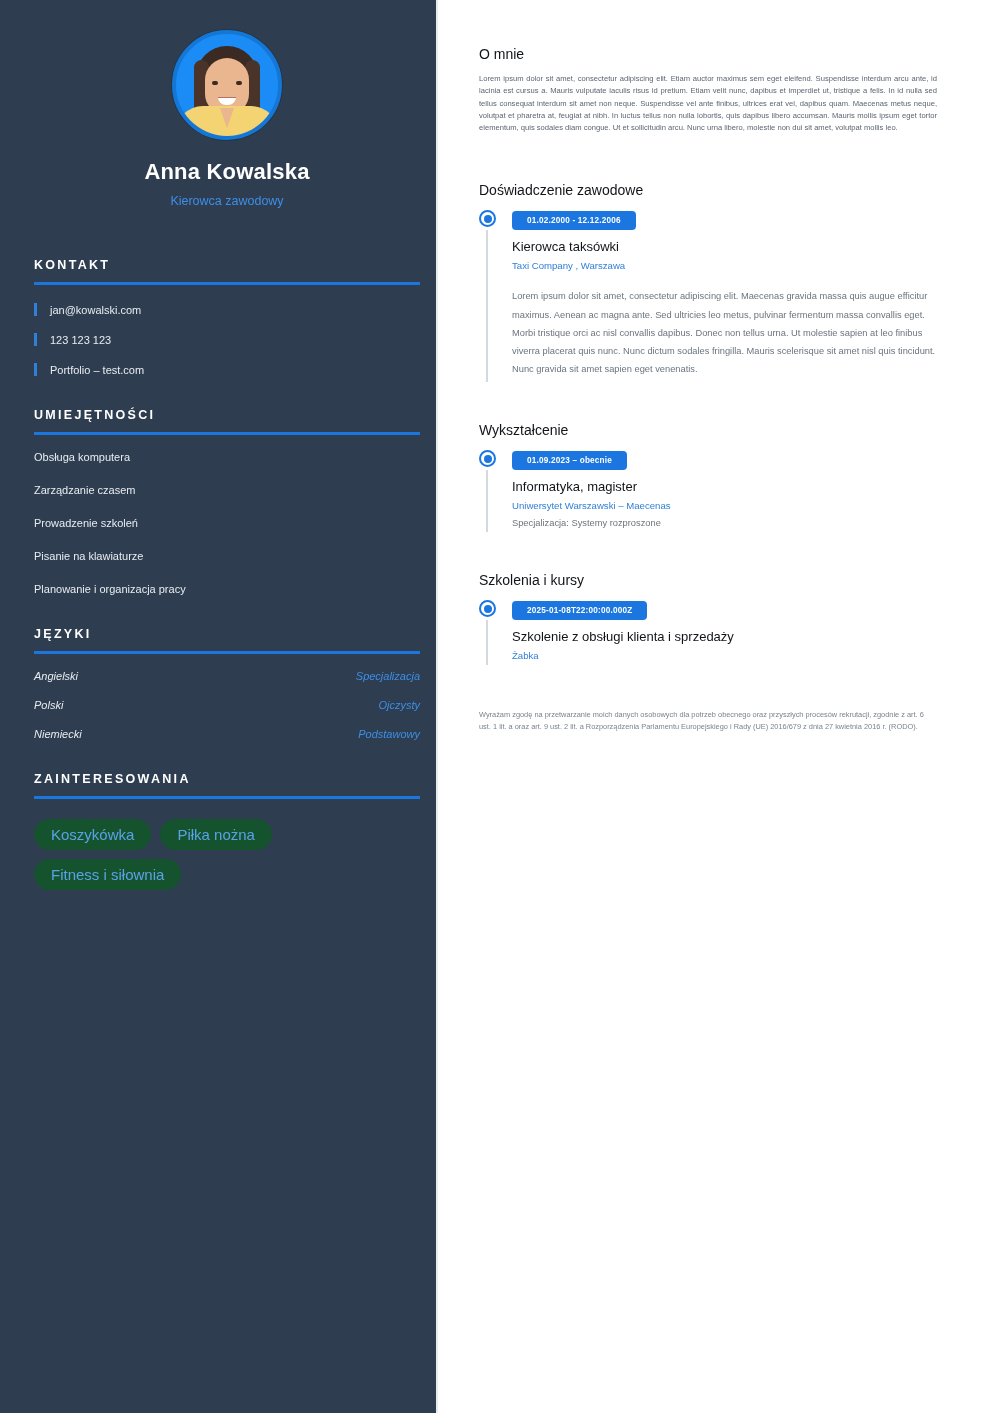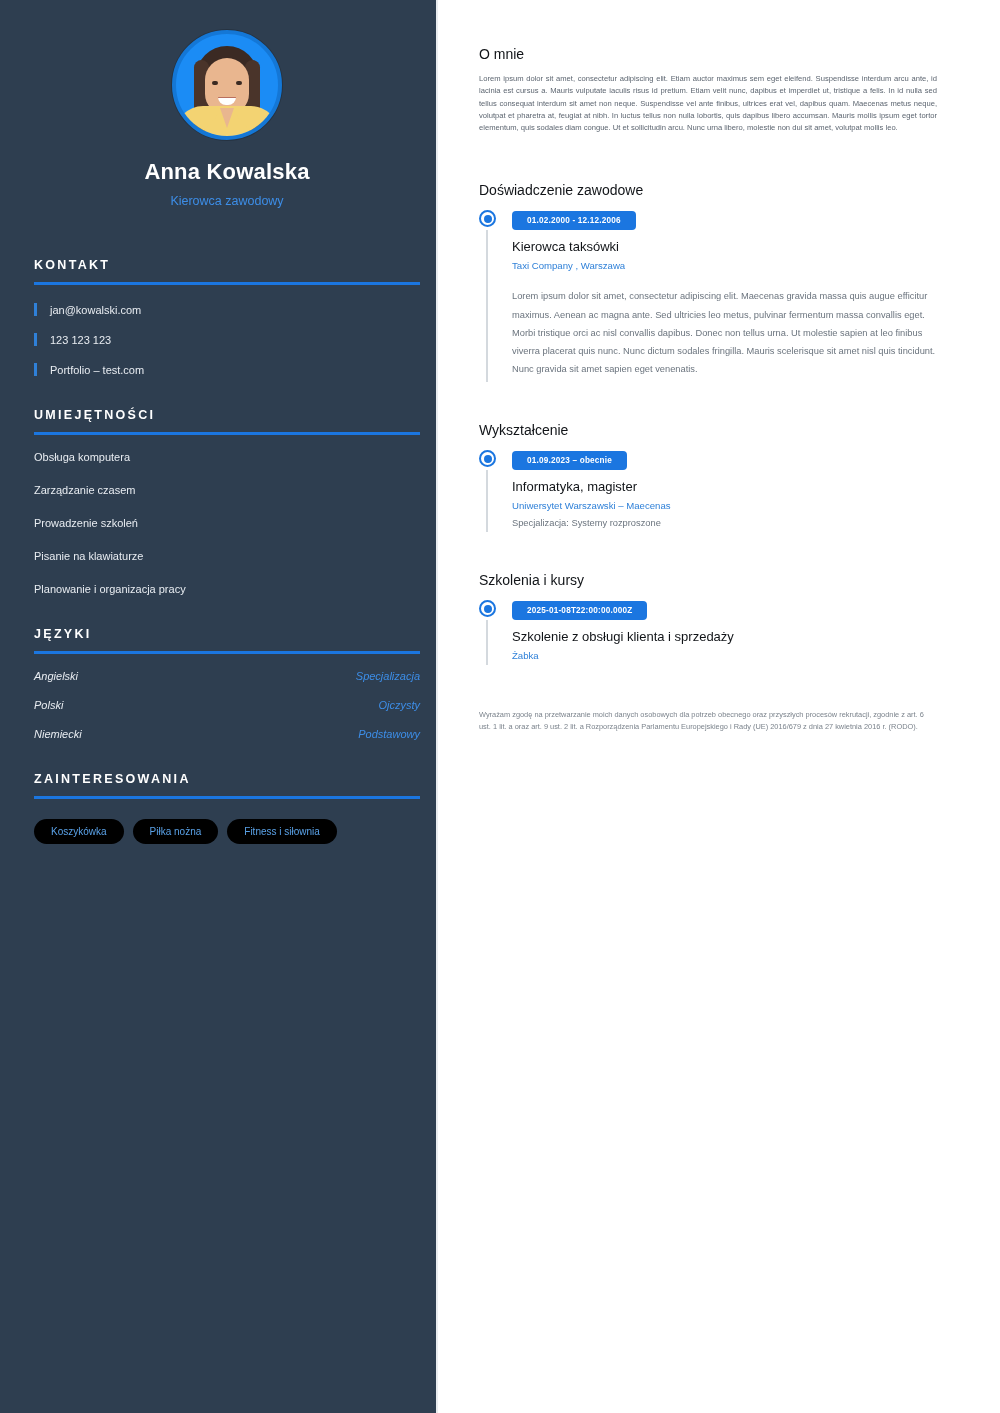--- a/index.html
+++ b/index.html
@@ -208,23 +208,23 @@
   .lang-name { color: #e8ecf1; font-size: 11px; }
   .lang-level { color: #3d8ee8; font-size: 11px; }
 
   .tag-list {
     margin-top: 20px;
     display: flex;
     flex-wrap: wrap;
     gap: 9px;
   }
   .tag {
-    background: #000000;
+    background: #14532d;
     color: #5aa2e8;
-    font-size: 10px;
+    font-size: 15px;
     padding: 7px 17px;
     border-radius: 20px;
   }
 
   
   .main {
     flex: 1;
     padding: 46px 40px 0 41px;
     background: #ffffff;
   }

